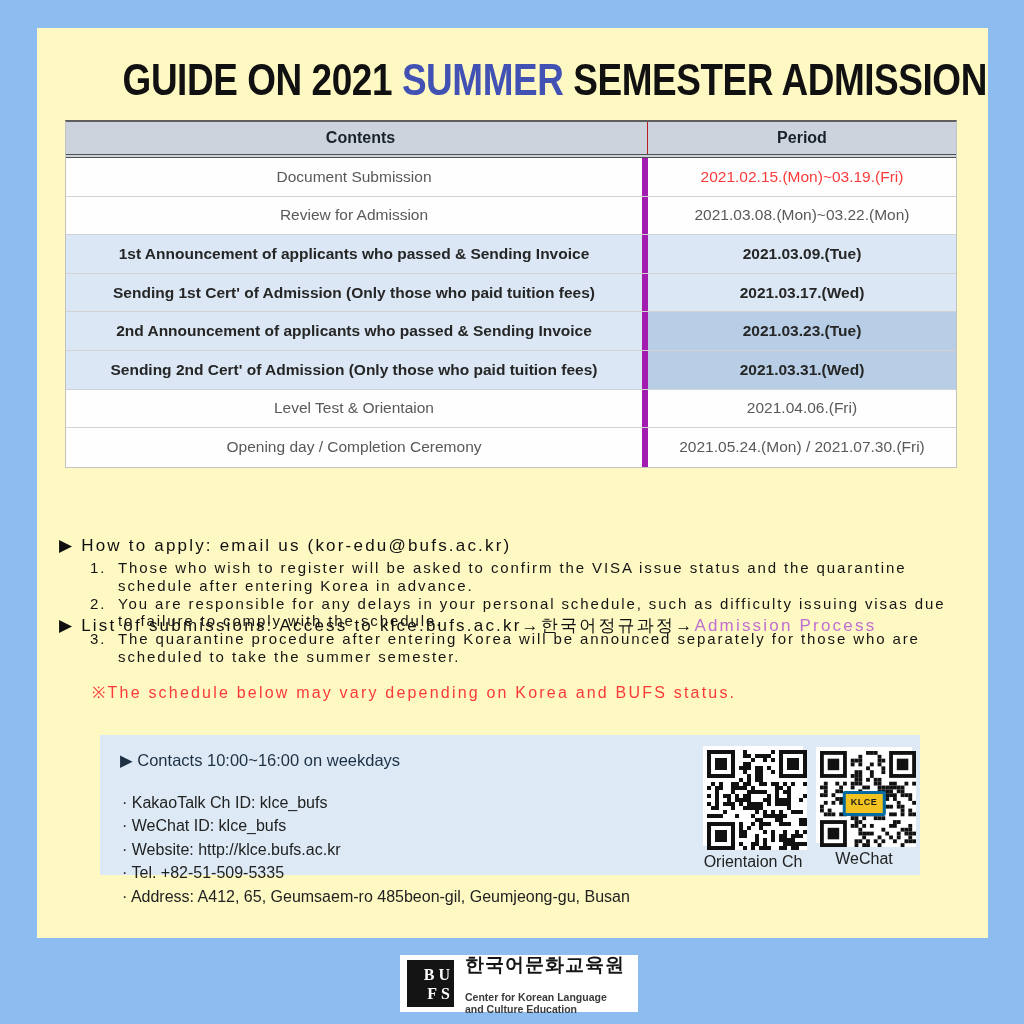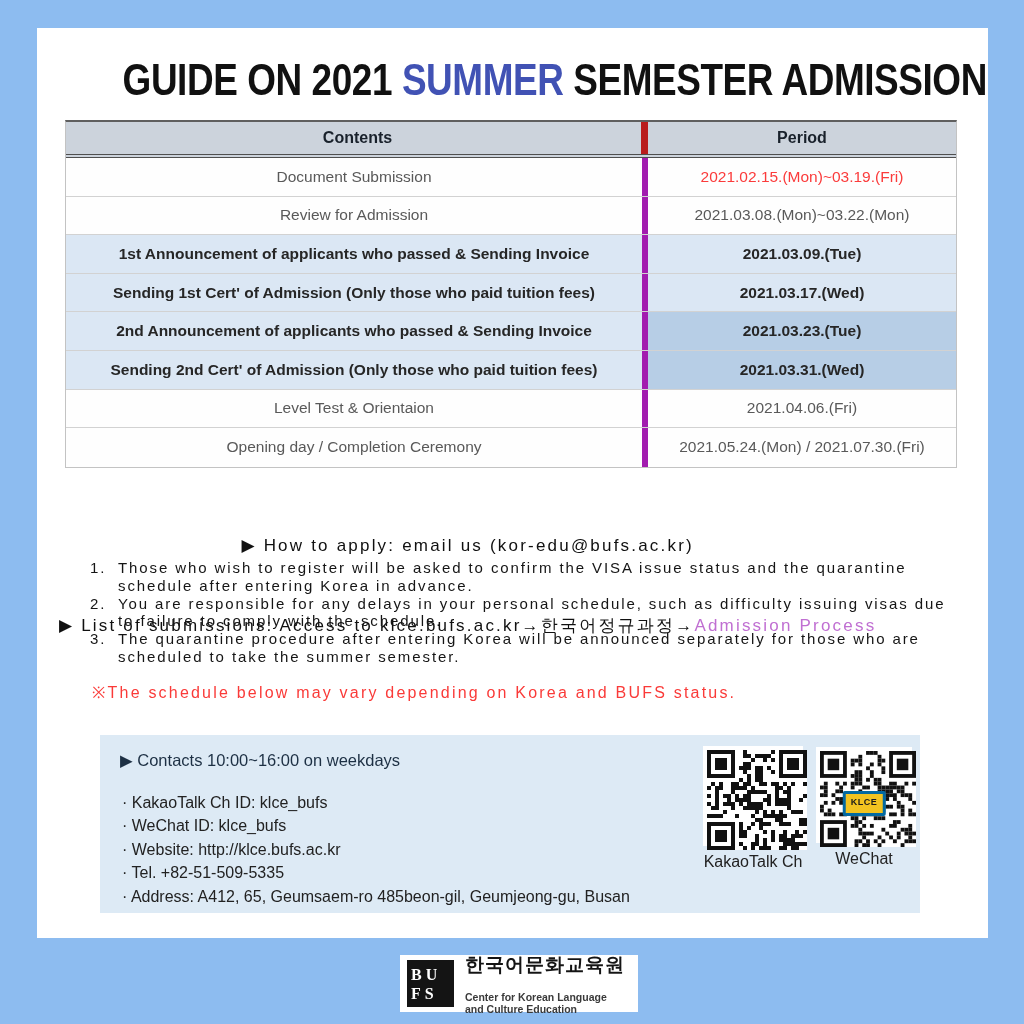--- a/index.html
+++ b/index.html
@@ -1,64 +1,64 @@
 <!DOCTYPE html>
 <html><head>
 <meta charset="utf-8">
 <style>
   * { margin:0; padding:0; box-sizing:border-box; }
   html,body { width:1024px; height:1024px; }
   body { font-family:"Liberation Sans", sans-serif; background:#8dbcf0; position:relative; overflow:hidden; }
 
-  .card { position:absolute; left:37px; top:28px; width:951px; height:910px; background:#ffffff; }
+  .card { position:absolute; left:37px; top:28px; width:951px; height:910px; background:#fef9c3; }
 
   
   .title { position:absolute; top:26px; left:0; width:100%; text-align:center;
            font-size:45px; font-weight:bold; letter-spacing:-0.5px; white-space:pre;
            color:#111; transform:scaleX(0.82); }
   .title .hl { color:#4152b4; }
 
   
   .sched { position:absolute; left:28px; top:92px; width:892px;
            border:1px solid #c3c3c3; border-top:2px solid #5f5f5f; background:#fff; }
   .thead { display:grid; grid-template-columns:582px 1fr; height:36px;
            background:#ccd3dc; border-bottom:4px double #4f4f4f; }
   .th { display:flex; align-items:center; justify-content:center;
         font-size:16px; font-weight:bold; color:#19212b; }
-  .th.c1 { border-right:7px solid #b91c1c;padding-left:8px; }
+  .th.c1 { border-right:1px solid #b91c1c;padding-left:8px; }
   .trow { display:grid; grid-template-columns:582px 1fr; height:38.6px;
           border-bottom:1px solid #d2d2d2; }
   .trow:last-child { border-bottom:none; }
   .td { display:flex; align-items:center; justify-content:center; text-align:center;
         font-size:15.5px; color:#595959; padding:0 8px; }
   .td.c1 { border-right:6px solid #a21caf; }
   .trow.plain .td { background:#fefefe; }
   .trow.hl .td { background:#dbe7f4; font-weight:bold; color:#262626; }
   .trow.hls .td.c1 { background:#dbe7f4; font-weight:bold; color:#262626; }
   .trow.hls .td.c2 { background:#b7cee6; font-weight:bold; color:#262626; }
   .td.red { color:#fb3b3b; }
 
   
   .apply { position:absolute; left:22px; top:452px; font-size:17px; color:#101010;
-           letter-spacing:2.2px; line-height:26.5px; white-space:pre;text-align:center; }
+           letter-spacing:2.2px; line-height:26.5px; white-space:pre; }
   .apply .link { color:#c06fd2; }
 
   
   .notes { position:absolute; left:53px; top:531px; width:868px;
            font-size:15px; line-height:17.8px; letter-spacing:1.9px; color:#151515; }
   .note { display:flex; }
   .note-num { flex:none; width:28px; }
   .note-text { flex:1; }
 
   
   .warning { position:absolute; left:55px; top:653px; font-size:16px;
              letter-spacing:2.2px; color:#fa3a38; }
 
   
-  .contacts { position:absolute; left:63px; top:707px; width:820px; height:178px;
+  .contacts { position:absolute; left:63px; top:707px; width:820px; height:140px;
               background:#ddeaf5; }
   .c-header { position:absolute; left:20px; top:16px; font-size:16.5px; color:#1d3044; }
   .c-items { position:absolute; left:22px; top:56px; list-style:none;
              font-size:16px; line-height:23.4px; color:#222; }
 
   .qr { position:absolute; text-align:center; }
   .qr-box { background:#fff; padding:4px; }
   .qr svg { display:block; background:#fff; }
   .qr1 { left:598px; top:11px; width:110px; }
   .qr2 { left:712px; top:12px; width:104px; }
@@ -67,21 +67,21 @@
   .qr-label { margin-top:7px; font-size:16px; color:#222; }
   .qr-badge { position:absolute; left:50%; top:44px; transform:translateX(-50%);
               background:#f2c320; color:#1a1a1a; font-size:9px; font-weight:bold;
               padding:4px 5px 6px; border-radius:2px; line-height:9px; letter-spacing:0.5px;
               border:3px solid #0369a1; }
 
   
   .footer-logo { position:absolute; left:400px; top:955px; width:238px; height:57px;
                  background:#fff; display:flex; align-items:center; }
   .logo-square { width:47px; height:47px; background:#141414; margin-left:7px;
-                 display:flex; flex-direction:column; align-items:flex-start; justify-content:center;
+                 display:flex; flex-direction:column; align-items:flex-end; justify-content:center;
                  font-family:"Liberation Serif", serif; font-weight:bold; color:#fff;
                  font-size:16px; line-height:19px; letter-spacing:4px; text-indent:4px; }
   .logo-text { margin-left:11px; }
   .logo-kr { font-size:19px; font-weight:bold; color:#141414; letter-spacing:1px; }
   .logo-en { font-size:10.5px; font-weight:bold; color:#3a3a3a; line-height:12px; margin-top:13px; }
 </style>
 </head>
 <body>
 
 <div class="card">
@@ -360,21 +360,21 @@
             <rect x="4" y="4" width="20" height="20" fill="#fff"></rect>
             <rect x="8" y="8" width="12" height="12" fill="#111"></rect>
             <rect x="72" y="0" width="28" height="28" fill="#111"></rect>
             <rect x="76" y="4" width="20" height="20" fill="#fff"></rect>
             <rect x="80" y="8" width="12" height="12" fill="#111"></rect>
             <rect x="0" y="72" width="28" height="28" fill="#111"></rect>
             <rect x="4" y="76" width="20" height="20" fill="#fff"></rect>
             <rect x="8" y="80" width="12" height="12" fill="#111"></rect>
           </svg>
         </div>
-      <div class="qr-label">KakaoTalk Ch</div>
+      <div class="qr-label">Orientaion Ch</div>
     </div>
     <div class="qr qr2">
       <div class="qr-box">
           <svg width="96" height="96" viewBox="0 0 100 100">
             <rect x="48" y="0" width="4" height="4" fill="#111"></rect>
             <rect x="52" y="0" width="4" height="4" fill="#111"></rect>
             <rect x="56" y="0" width="4" height="4" fill="#111"></rect>
             <rect x="40" y="4" width="4" height="4" fill="#111"></rect>
             <rect x="60" y="4" width="4" height="4" fill="#111"></rect>
             <rect x="32" y="8" width="4" height="4" fill="#111"></rect>

